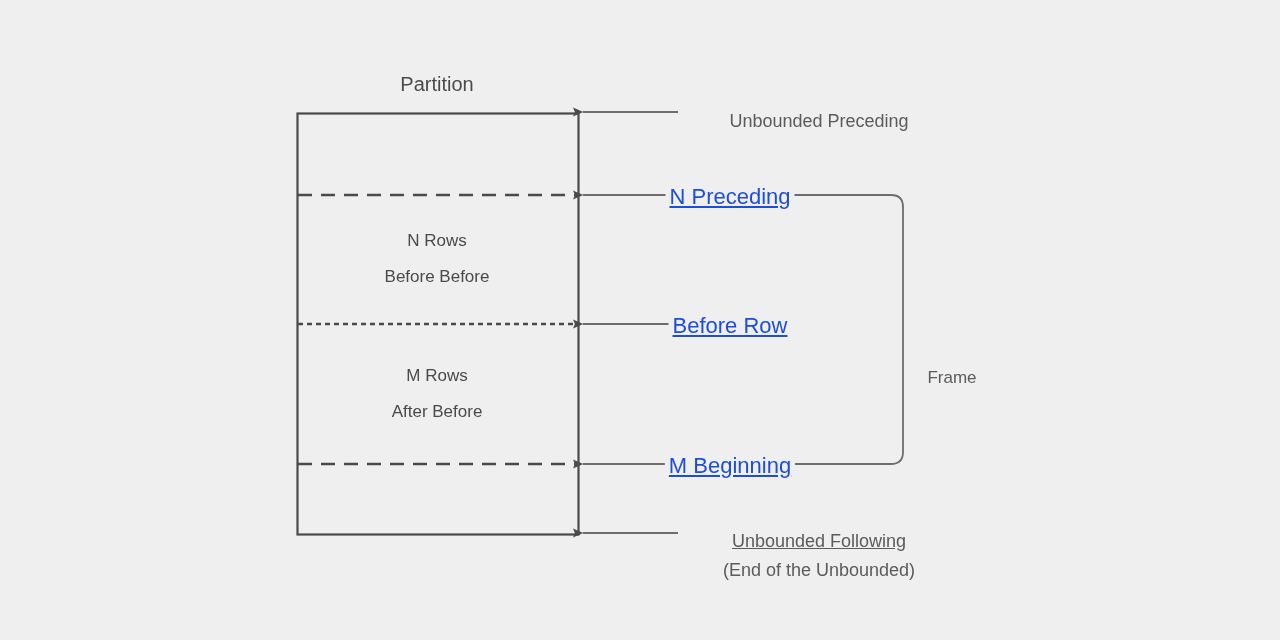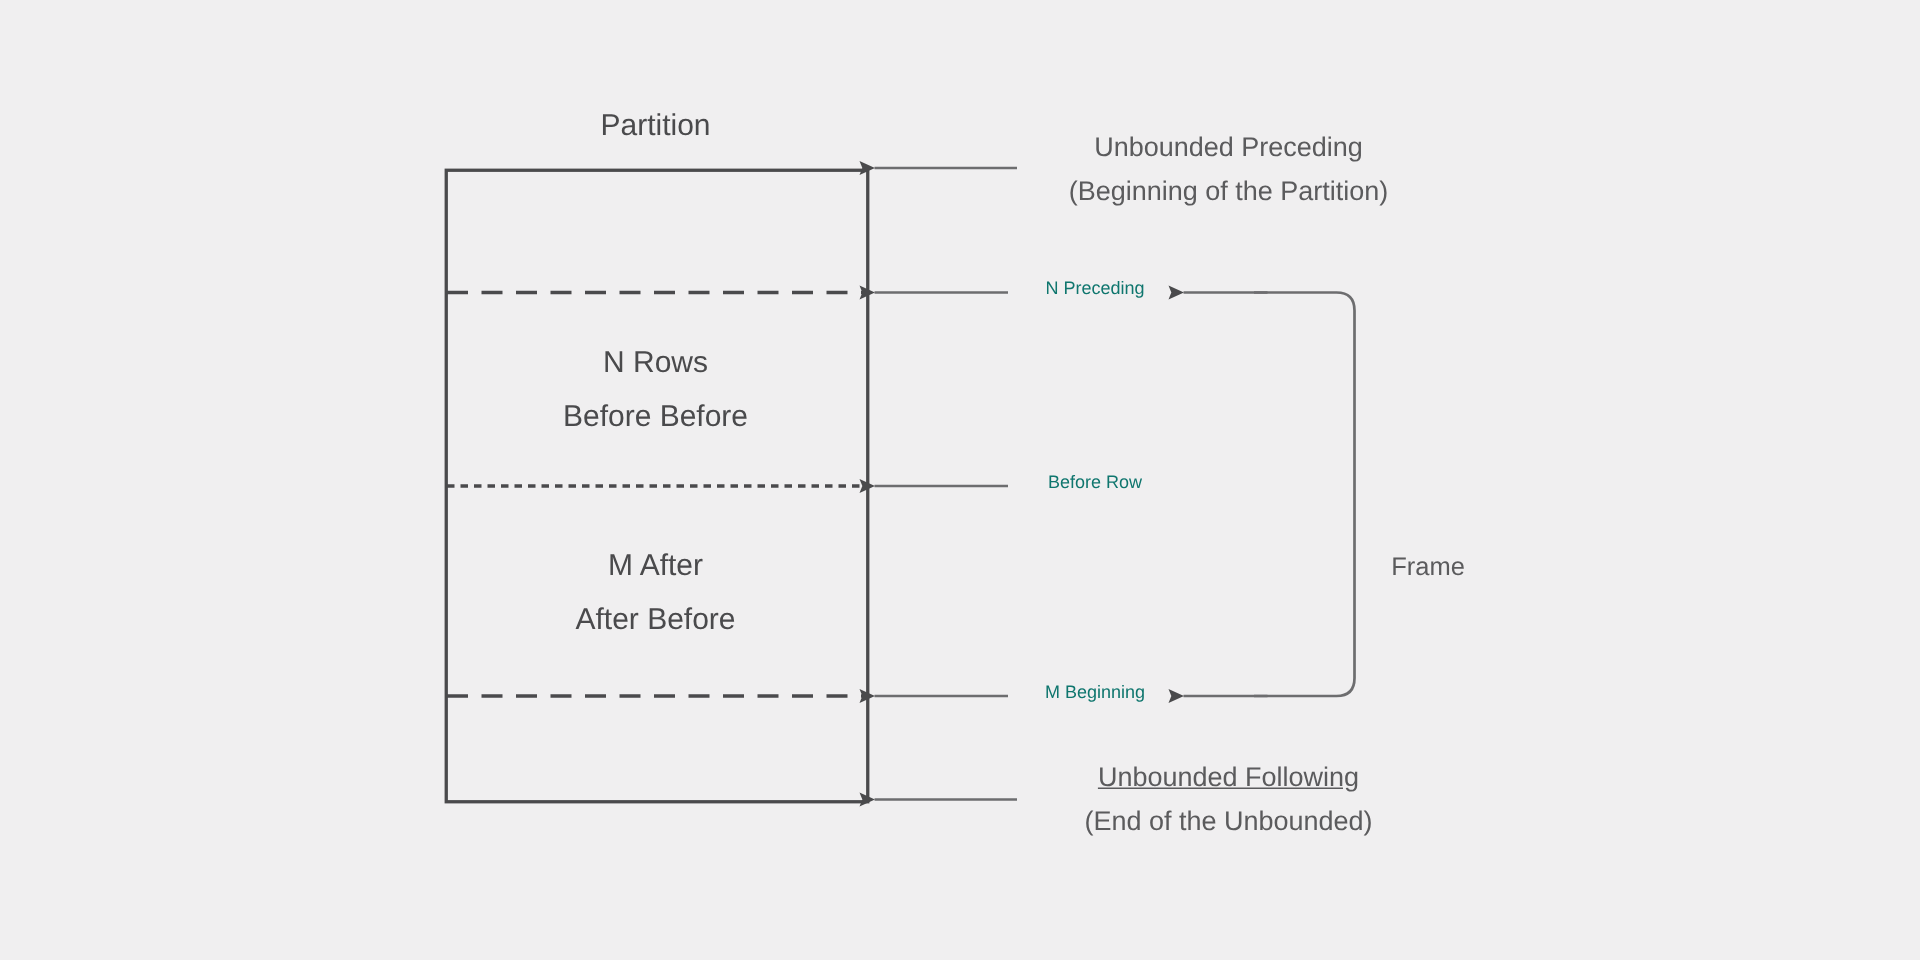--- a/index.html
+++ b/index.html
@@ -30,32 +30,34 @@
     position: absolute;
     color: #4c4c4e;
     white-space: nowrap;
     line-height: 1.0;
   }
   .lbl-partition {
     font-size: 20px;
     color: #4a4a4c;
   }
   .lbl-inner {
-    font-size: 20px;
+    font-size: 17px;
     color: #4a4a4c;
   }
   .lbl-side {
     font-size: 18px;
     color: #5b5b5d;
+    margin-top: 23px;
   }
   .lbl-mid {
-    font-size: 12px;
-    color: #0f766e;
+    font-size: 22px;
+    color: #1d4ed8;
     background: #f0eff0;
     padding: 0 4px;
+    text-decoration: underline;
   }
   .lbl-frame {
     font-size: 17px;
     color: #5b5b5d;
   }
   .center {
     transform: translateX(-50%);
   }
 </style>
 </head>
@@ -92,25 +94,24 @@
 
     <line x1="845" y1="195" x2="789" y2="195" stroke="#6d6d6f" stroke-width="1.8" marker-end="url(#arrowLeft)"></line>
     <line x1="845" y1="464" x2="789" y2="464" stroke="#6d6d6f" stroke-width="1.8" marker-end="url(#arrowLeft)"></line>
   </svg>
 
   <div class="lbl lbl-partition center" style="left:437px; top:74px;">Partition</div>
 
   <div class="lbl lbl-inner center" style="left:437px; top:232px;">N Rows</div>
   <div class="lbl lbl-inner center" style="left:437px; top:268px;">Before Before</div>
 
-  <div class="lbl lbl-inner center" style="left:437px; top:367px;">M After</div>
+  <div class="lbl lbl-inner center" style="left:437px; top:367px;">M Rows</div>
   <div class="lbl lbl-inner center" style="left:437px; top:403px;">After Before</div>
 
   <div class="lbl lbl-side center" style="left:819px; top:89px;">Unbounded Preceding</div>
-  <div class="lbl lbl-side center" style="left:819px; top:118px;">(Beginning of the Partition)</div>
 
   <div class="lbl lbl-mid center" style="left:730px; top:186px;">N Preceding</div>
 
   <div class="lbl lbl-mid center" style="left:730px; top:315px;">Before Row</div>
 
   <div class="lbl lbl-mid center" style="left:730px; top:455px;">M Beginning</div>
 
   <div class="lbl lbl-side center" style="left:819px; top:509px;text-decoration:underline;">Unbounded Following</div>
   <div class="lbl lbl-side center" style="left:819px; top:538px;">(End of the Unbounded)</div>
 

